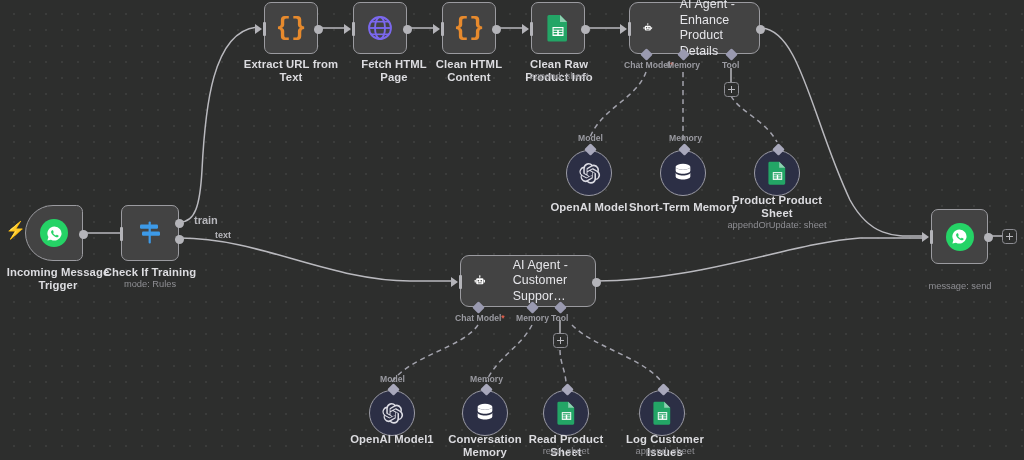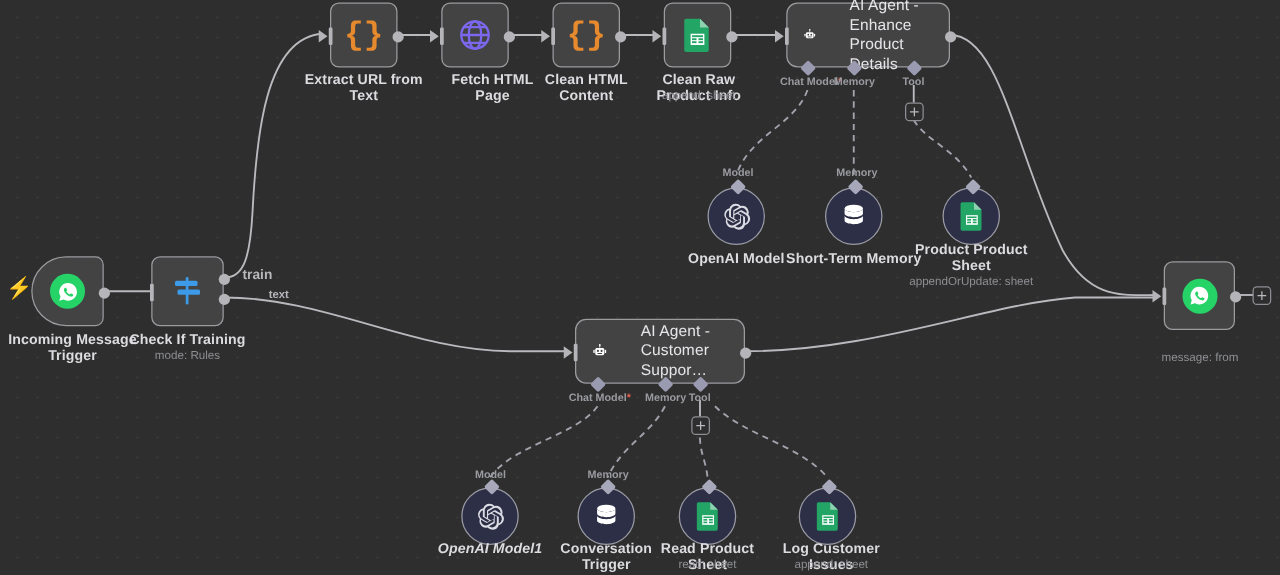--- a/index.html
+++ b/index.html
@@ -304,32 +304,32 @@
   <div class="portlabel" style="left:551px;top:313px;">Tool</div>
   <div class="plusbtn" style="left:553px;top:333px;"></div>
 
   <div class="subnode" style="left:369px;top:390px;">
     <svg width="23" height="23" viewBox="0 0 24 24">
       <path fill="#dcdce4" d="M21.6 10a5.4 5.4 0 00-.5-4.5 5.5 5.5 0 00-5.9-2.6A5.4 5.4 0 0011.1 1a5.5 5.5 0 00-5.2 3.8A5.4 5.4 0 002.3 7.4a5.5 5.5 0 00.7 6.4 5.4 5.4 0 00.5 4.5 5.5 5.5 0 005.9 2.6 5.4 5.4 0 004.1 1.8 5.5 5.5 0 005.2-3.8 5.4 5.4 0 003.6-2.6 5.5 5.5 0 00-.7-6.3zM13.2 20.8a4 4 0 01-2.6-.9l.1-.1 4.3-2.5a.7.7 0 00.4-.6v-6.1l1.8 1.1v5a4.1 4.1 0 01-4 4.1zM4.5 17.1a4 4 0 01-.5-2.7l.1.1 4.3 2.5a.7.7 0 00.7 0l5.3-3v2.1l-4.4 2.5a4.1 4.1 0 01-5.5-1.5zM3.4 8.3a4 4 0 012.1-1.8v5.1a.7.7 0 00.3.6l5.2 3-1.8 1-4.4-2.5a4.1 4.1 0 01-1.4-5.4zM18.5 11.8L13.2 8.7l1.8-1 4.4 2.5a4.1 4.1 0 01-.6 7.3v-5.1a.7.7 0 00-.3-.6zM20.3 9.1l-.1-.1L15.9 6.5a.7.7 0 00-.7 0l-5.3 3V7.5l4.4-2.5a4.1 4.1 0 016 4.1zM8.9 12.8L7.1 11.8v-5a4.1 4.1 0 016.7-3.2l-.1.1-4.3 2.5a.7.7 0 00-.4.6zM9.9 10.7L12.3 9.3l2.4 1.4v2.8l-2.4 1.4-2.4-1.4z"></path>
     </svg>
     <div class="diamond light" style="left:18.5px;top:-6px;"></div>
   </div>
   <div class="portlabel" style="left:380px;top:374px;">Model</div>
-  <div class="nlabel" style="left:342px;top:433px;width:100px;font-style:italic;">OpenAI Model1</div>
+  <div class="nlabel" style="left:342px;top:433px;width:100px;">OpenAI Model1</div>
 
   <div class="subnode" style="left:462px;top:390px;">
     <svg width="22" height="22" viewBox="0 0 24 24">
       <ellipse cx="12" cy="5.2" rx="8" ry="3.2" fill="#fff"></ellipse>
       <path d="M4 5.2v4.4c0 1.8 3.6 3.2 8 3.2s8-1.4 8-3.2V5.2c0 1.8-3.6 3.2-8 3.2S4 7 4 5.2z" fill="#fff"></path>
       <path d="M4 11.4v4.4c0 1.8 3.6 3.2 8 3.2s8-1.4 8-3.2v-4.4c0 1.8-3.6 3.2-8 3.2s-8-1.4-8-3.2z" fill="#fff"></path>
     </svg>
     <div class="diamond light" style="left:18.5px;top:-6px;"></div>
   </div>
   <div class="portlabel" style="left:470px;top:374px;">Memory</div>
-  <div class="nlabel" style="left:440px;top:433px;width:90px;">Conversation Trigger</div>
+  <div class="nlabel" style="left:440px;top:433px;width:90px;">Conversation Memory</div>
 
   <div class="subnode" style="left:543px;top:390px;">
     <svg width="19" height="24" viewBox="0 0 22 28">
       <path d="M2 1h11l7 7v18a1.6 1.6 0 01-1.6 1.6H2A1.6 1.6 0 01.4 26V2.6A1.6 1.6 0 012 1z" fill="#23a566"></path>
       <path d="M13 1l7 7h-7z" fill="#8ed1b1"></path>
       <rect x="5.5" y="13" width="11" height="9" fill="#fff"></rect>
       <rect x="6.6" y="14.2" width="8.8" height="1.5" fill="#23a566"></rect>
       <rect x="6.6" y="16.6" width="3.6" height="1.5" fill="#23a566"></rect>
       <rect x="11.8" y="16.6" width="3.6" height="1.5" fill="#23a566"></rect>
       <rect x="6.6" y="19" width="3.6" height="1.5" fill="#23a566"></rect>
@@ -360,15 +360,15 @@
     <div class="inbar" style="left:-2.5px;top:20px;"></div>
     <div class="inarrow" style="left:-10px;top:22px;"></div>
     <div class="wa">
       <svg width="17" height="17" viewBox="0 0 24 24">
           <path fill="#fff" d="M12 2a10 10 0 00-8.6 15.1L2 22l5-1.3A10 10 0 1012 2zm5.6 14.1c-.2.6-1.2 1.2-1.7 1.2-.5.1-1 .1-1.6-.1-.4-.1-.9-.3-1.5-.6-2.7-1.2-4.4-3.9-4.5-4.1-.1-.2-1.1-1.4-1.1-2.7s.7-1.9 1-2.2c.2-.3.5-.3.7-.3h.5c.2 0 .4 0 .6.5l.8 2c.1.2.1.3 0 .5l-.3.5-.3.3c-.1.1-.2.2-.1.5.2.3.7 1.2 1.5 1.9 1 .9 1.8 1.2 2.1 1.3.2.1.4.1.5-.1l.7-.8c.2-.2.3-.2.5-.1l1.9.9c.2.1.4.2.4.3.1.2.1.7-.1 1.2z"></path>
         </svg>
     </div>
     <div class="dot" style="left:52px;top:23px;"></div>
   </div>
   <div class="plusbtn" style="left:1002px;top:229px;"></div>
-  <div class="nsub" style="left:908px;top:281px;width:104px;">message: from</div>
+  <div class="nsub" style="left:908px;top:281px;width:104px;">message: send</div>
 
 </div>
 
 </body></html>

